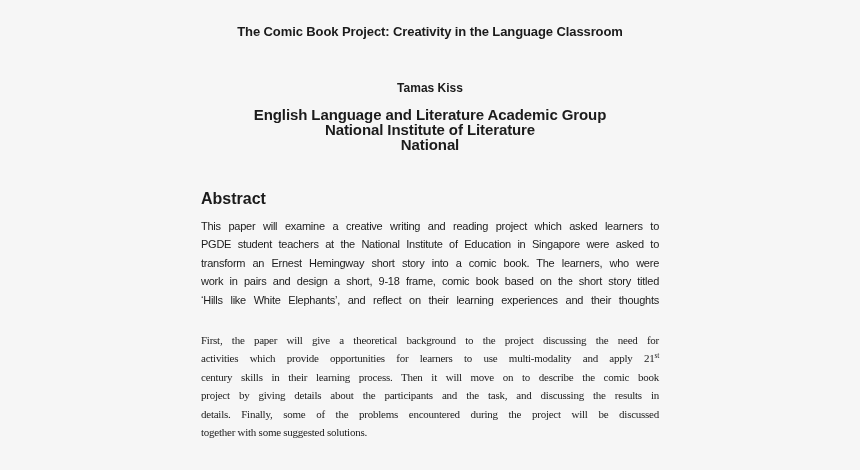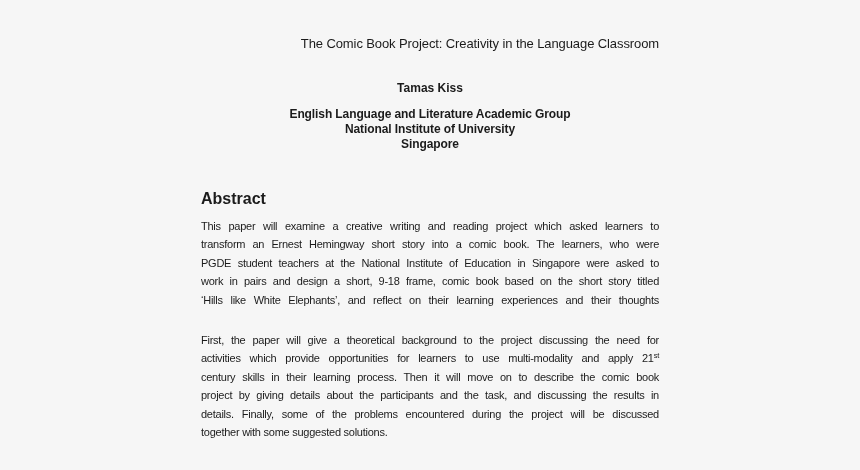--- a/index.html
+++ b/index.html
@@ -19,46 +19,46 @@
   }
   .doc {
     position: absolute;
     left: 201px;
     top: 0;
     width: 458px;
     height: 470px;
   }
   .paper-title {
     position: absolute;
-    top: 36px;
+    top: 24px;
     left: 0;
     width: 100%;
-    text-align: right;
+    text-align: center;
     font-size: 13px;
-    font-weight: normal;
+    font-weight: bold;
     line-height: 16px;
     letter-spacing: -0.1px;
   }
   .author-name {
     position: absolute;
     top: 81px;
     left: 0;
     width: 100%;
     text-align: center;
     font-size: 12px;
     font-weight: bold;
     line-height: 14px;
   }
   .affiliation-block {
     position: absolute;
     top: 107px;
     left: 0;
     width: 100%;
     text-align: center;
-    font-size: 12px;
+    font-size: 15px;
     font-weight: bold;
     line-height: 15px;
     letter-spacing: -0.1px;
   }
   .abstract-heading {
     position: absolute;
     top: 191px;
     left: 0;
     font-size: 16px;
     font-weight: bold;
@@ -67,21 +67,21 @@
   }
   .para {
     position: absolute;
     left: 0;
     width: 458px;
     font-size: 11px;
     line-height: 18.4px;
     letter-spacing: -0.25px;
   }
   .para-1 { top: 217px; }
-  .para-2 { top: 331px; }
+  .para-2 { top: 331px; font-family: Liberation Serif, serif; }
   .jline {
     text-align: justify;
     text-align-last: justify;
     height: 18.4px;
     white-space: normal;
   }
   .jline-last {
     text-align: left;
     text-align-last: left;
     height: 18.4px;
@@ -99,30 +99,30 @@
 
 <div class="page">
   <div class="doc">
 
     <div class="paper-title">The Comic Book Project: Creativity in the Language Classroom</div>
 
     <div class="author-name">Tamas Kiss</div>
 
     <div class="affiliation-block">
       <div>English Language and Literature Academic Group</div>
-      <div>National Institute of University</div>
-      <div>Singapore</div>
+      <div>National Institute of Literature</div>
+      <div>National</div>
     </div>
 
     <div class="abstract-heading">Abstract</div>
 
     <div class="para para-1">
       <div class="jline">This paper will examine a creative writing and reading project which asked learners to</div>
+      <div class="jline">PGDE student teachers at the National Institute of Education in Singapore were asked to</div>
       <div class="jline">transform an Ernest Hemingway short story into a comic book. The learners, who were</div>
-      <div class="jline">PGDE student teachers at the National Institute of Education in Singapore were asked to</div>
       <div class="jline">work in pairs and design a short, 9-18 frame, comic book based on the short story titled</div>
       <div class="jline">‘Hills like White Elephants’, and reflect on their learning experiences and their thoughts</div>
     </div>
 
     <div class="para para-2">
       <div class="jline">First, the paper will give a theoretical background to the project discussing the need for</div>
       <div class="jline">
         <span>activities which provide opportunities for learners to use multi-modality and apply 21</span><sup class="ordinal">st</sup>
       </div>
       <div class="jline">century skills in their learning process. Then it will move on to describe the comic book</div>

